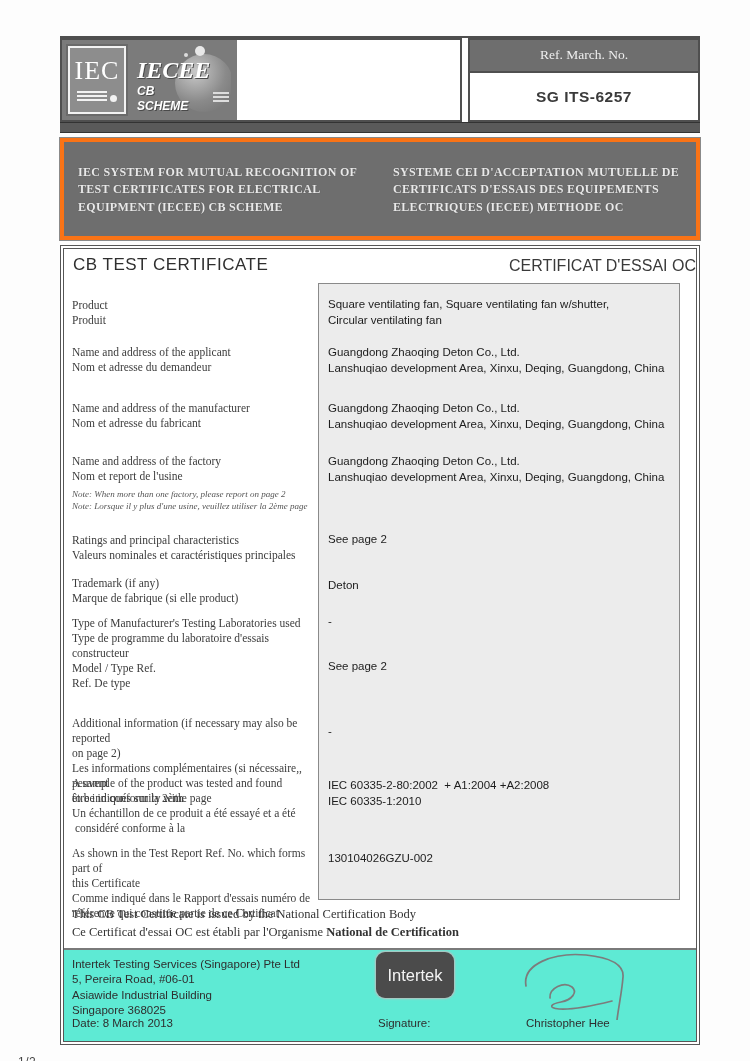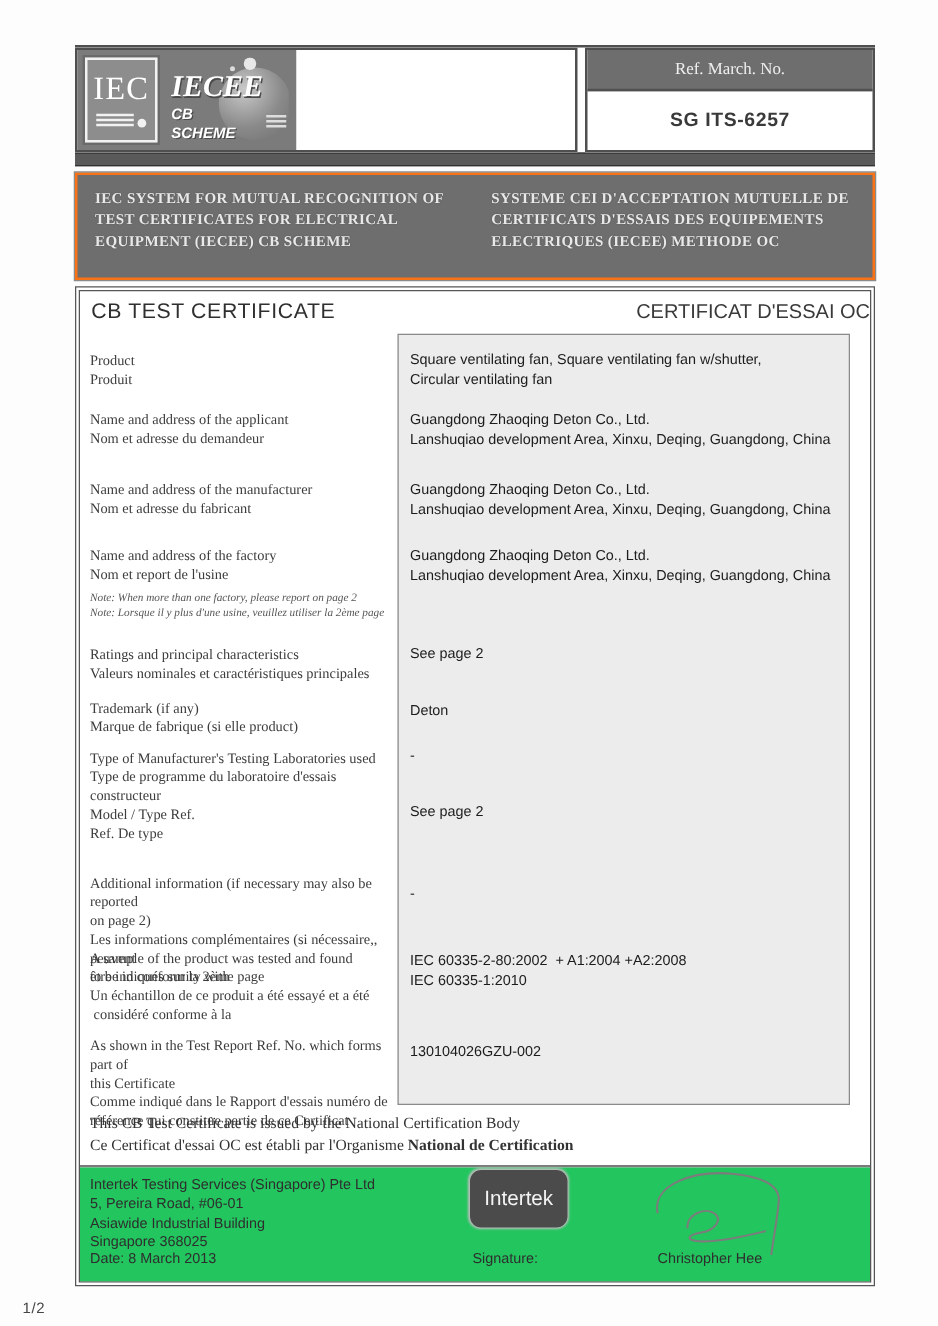--- a/index.html
+++ b/index.html
@@ -36,42 +36,42 @@
   .iecee-lines{position:absolute;right:2px;bottom:10px;width:16px;}
   .iecee-lines i{display:block;height:2px;background:#ddd;margin:2px 0;}
   .hdr-right{width:228px;border:2px solid #4f4f4f;display:flex;flex-direction:column;background:#fff;height:80px;}
   .ref-label{background:#6e6e6e;color:#efefef;text-align:center;font-family:"Liberation Serif",serif;
     font-size:13.5px;padding:7px 0 8px;border-bottom:2px solid #4f4f4f;}
   .ref-value{flex:1;display:flex;align-items:center;justify-content:center;
     font-weight:bold;font-size:15.5px;color:#3a3a3a;letter-spacing:.5px;}
   .hdr-band{height:9px;background:#5a5a5a;border-top:1px solid #333;border-bottom:1px solid #333;margin-top:0px;}
 
   
-  .banner{margin-top:5px;background:#6e6e6e;border:2px solid #f97316;outline:1px solid #8a8a8a;
-    display:flex;gap:26px;padding:10px 14px 20px;}
+  .banner{margin-top:5px;background:#6e6e6e;border:4px solid #f97316;outline:1px solid #8a8a8a;
+    display:flex;gap:26px;padding:22px 14px 20px;}
   .banner div{width:50%;color:#e9e9e9;font-family:"Liberation Serif",serif;font-weight:bold;
     font-size:12px;line-height:1.45;letter-spacing:.3px;text-shadow:0 0 1px #4a4a4a;}
 
   
   .main{margin-top:5px;border:4px double #565656;position:relative;height:792px;background:#fff;}
   .title-en{position:absolute;left:9px;top:6px;font-size:17px;letter-spacing:.5px;color:#2f2f2f;}
   .title-fr{position:absolute;right:0;top:8px;font-size:16px;color:#3a3a3a;}
   .valbox{position:absolute;left:254px;top:34px;width:360px;height:615px;
     background:#ececec;border:1px solid #8a8a8a;}
   .lbl{position:absolute;left:8px;width:250px;font-family:"Liberation Serif",serif;
     font-size:11.5px;line-height:1.3;color:#3c3c3c;white-space:pre-line;}
   .note{font-size:9px;font-style:italic;color:#555;}
   .val{position:absolute;left:264px;width:344px;font-size:11.5px;line-height:1.35;
     color:#1c1c1c;white-space:pre-line;}
   .issuance{position:absolute;left:8px;top:656px;width:620px;font-family:"Liberation Serif",serif;
     font-size:12.5px;line-height:1.45;color:#333;}
   .divider{position:absolute;left:0;right:0;top:699px;border-top:2px solid #7a7a7a;}
 
   
-  .footer{position:absolute;left:0;right:0;top:701px;bottom:0;background:#22c55e;}
+  .footer{position:absolute;left:0;right:0;top:701px;bottom:0;background:#5eead4;}
   .company{position:absolute;left:8px;top:7px;font-size:11.5px;line-height:1.32;color:#2e2e2e;white-space:pre-line;}
   .date{position:absolute;left:8px;top:67px;font-size:11.5px;color:#2e2e2e;}
   .itk-logo{position:absolute;left:312px;top:2px;width:78px;height:46px;background:#4b4b4b;
     border-radius:9px;display:flex;align-items:center;justify-content:center;
     color:#f4f4f4;font-size:16.5px;box-shadow:0 0 2px 1px #bdbdbd;}
   .sig-label{position:absolute;left:314px;top:67px;font-size:11.5px;color:#2e2e2e;}
   .sig-svg{position:absolute;left:452px;top:-4px;}
   .signatory{position:absolute;left:462px;top:67px;font-size:11.5px;color:#2e2e2e;}
 
   .pageno{text-align:left;margin-top:10px;font-size:12px;color:#444;letter-spacing:.5px;

